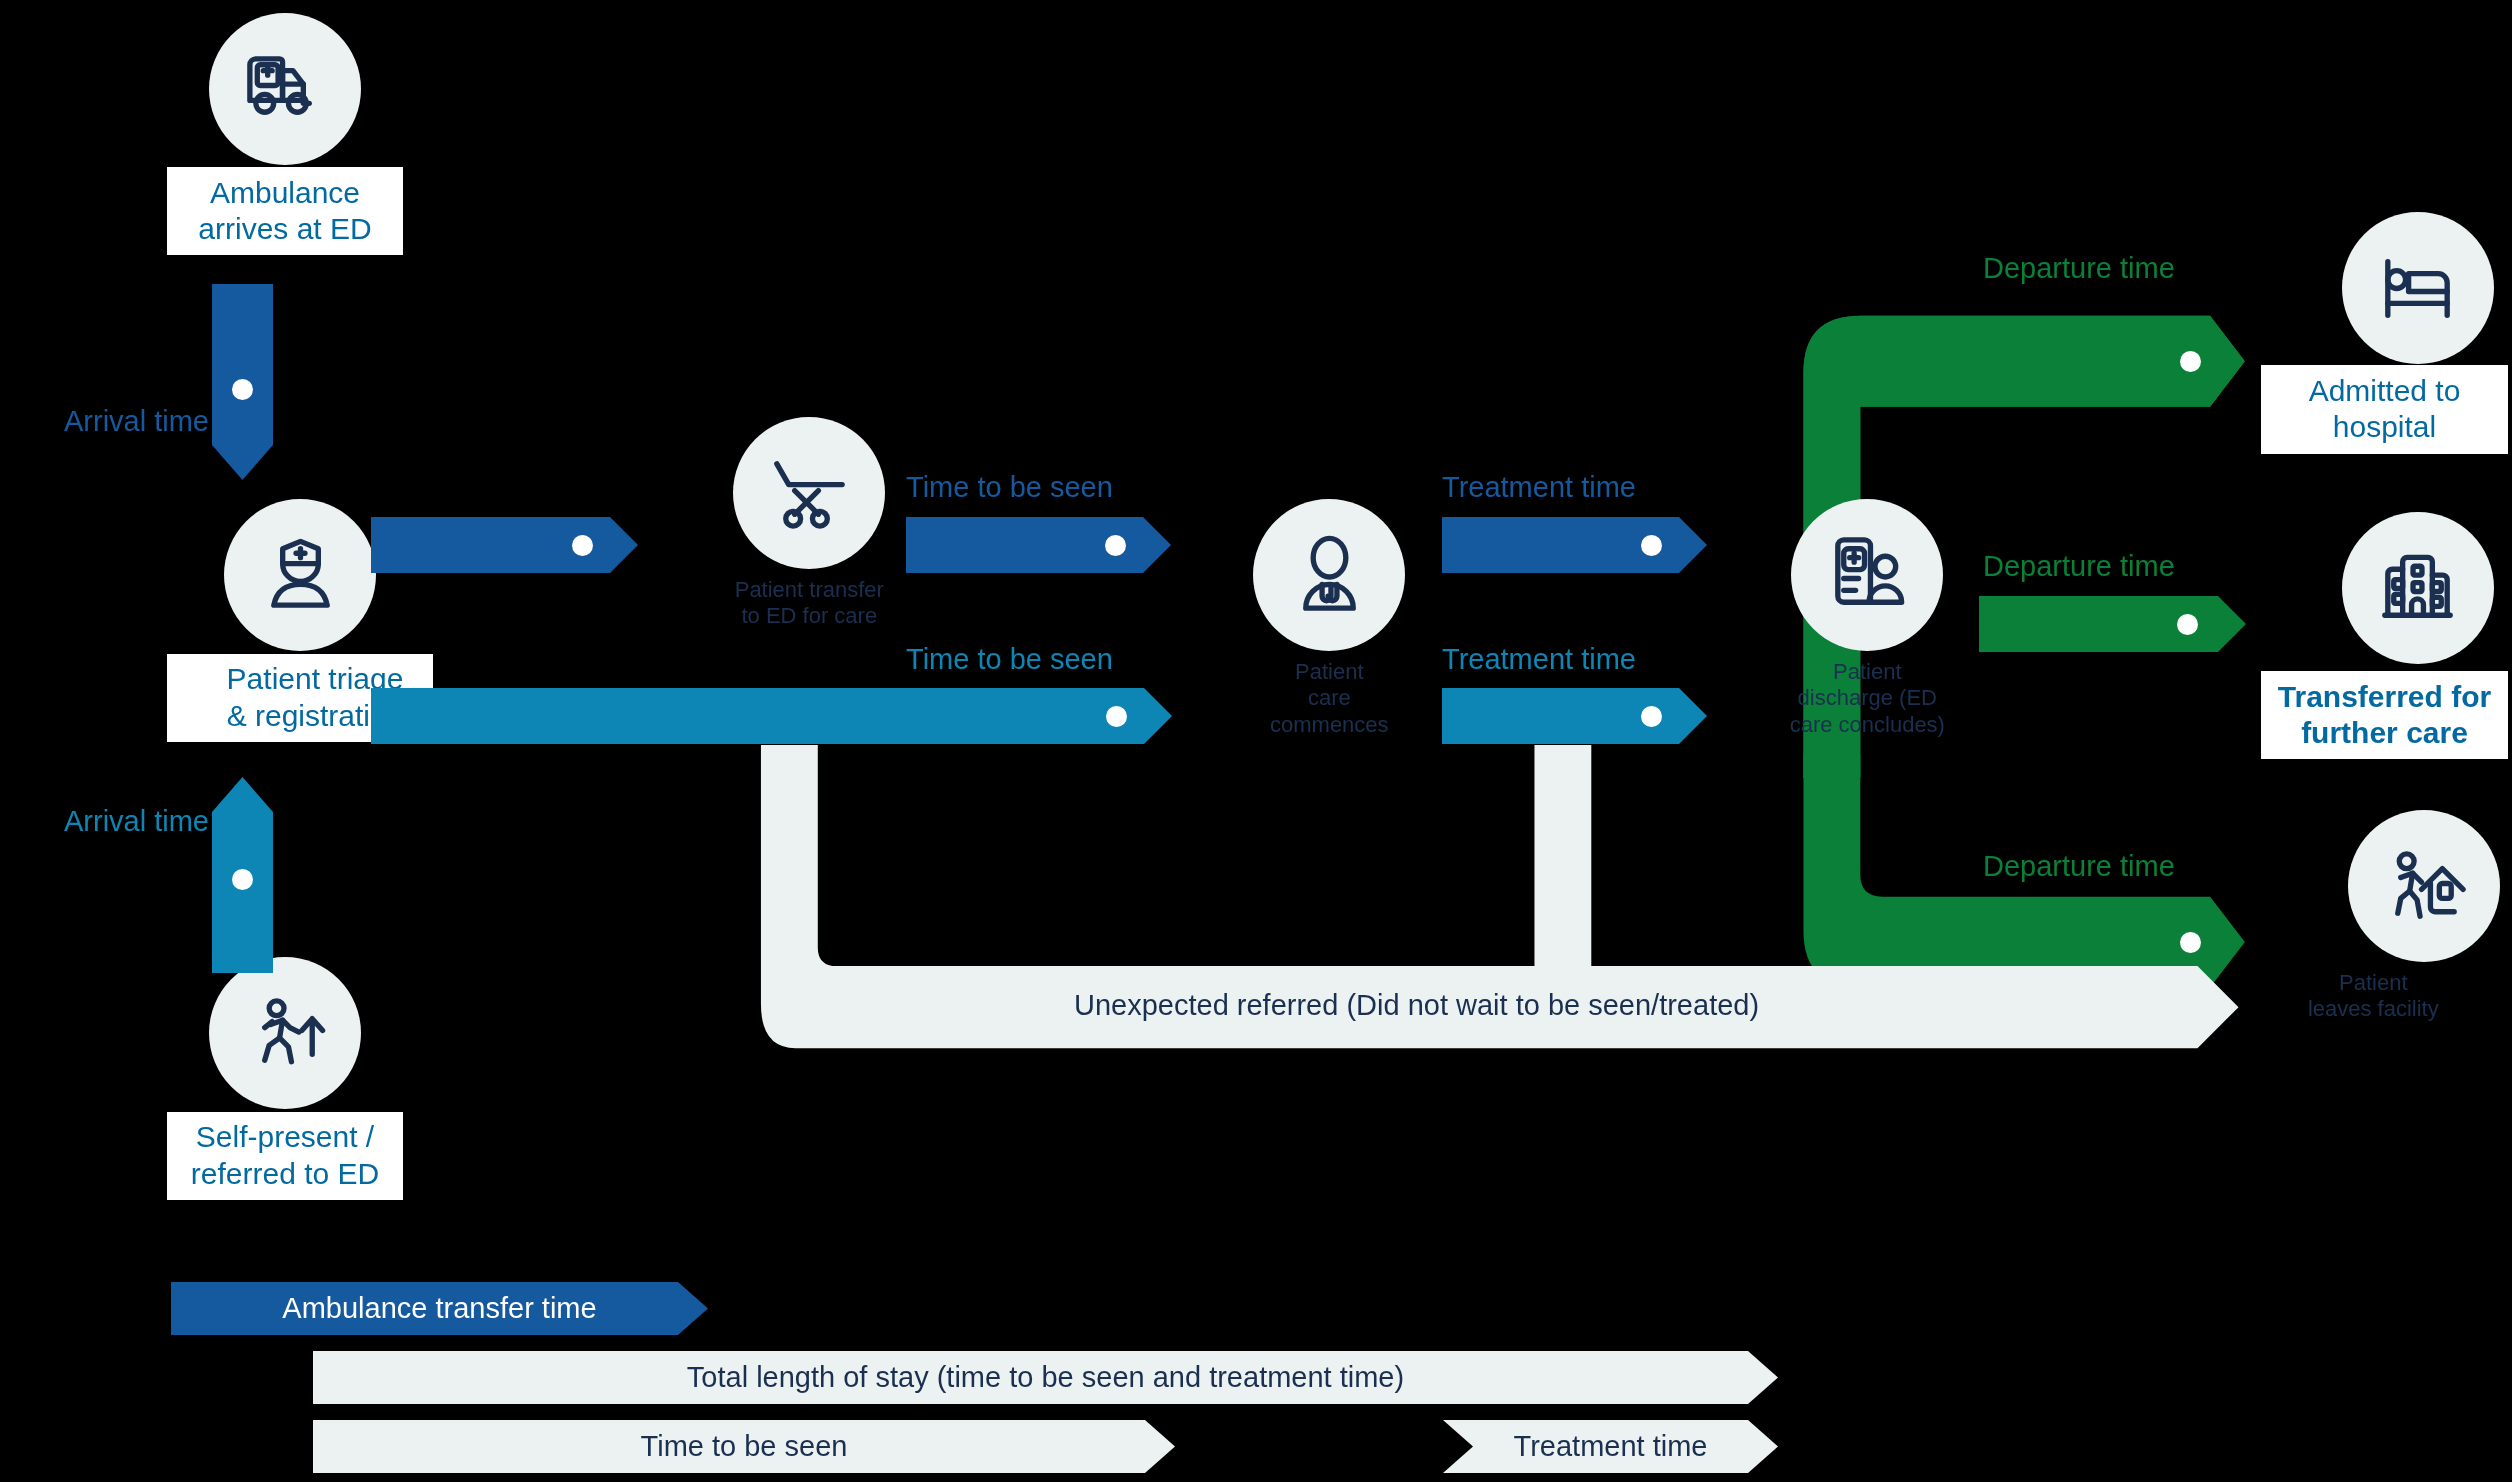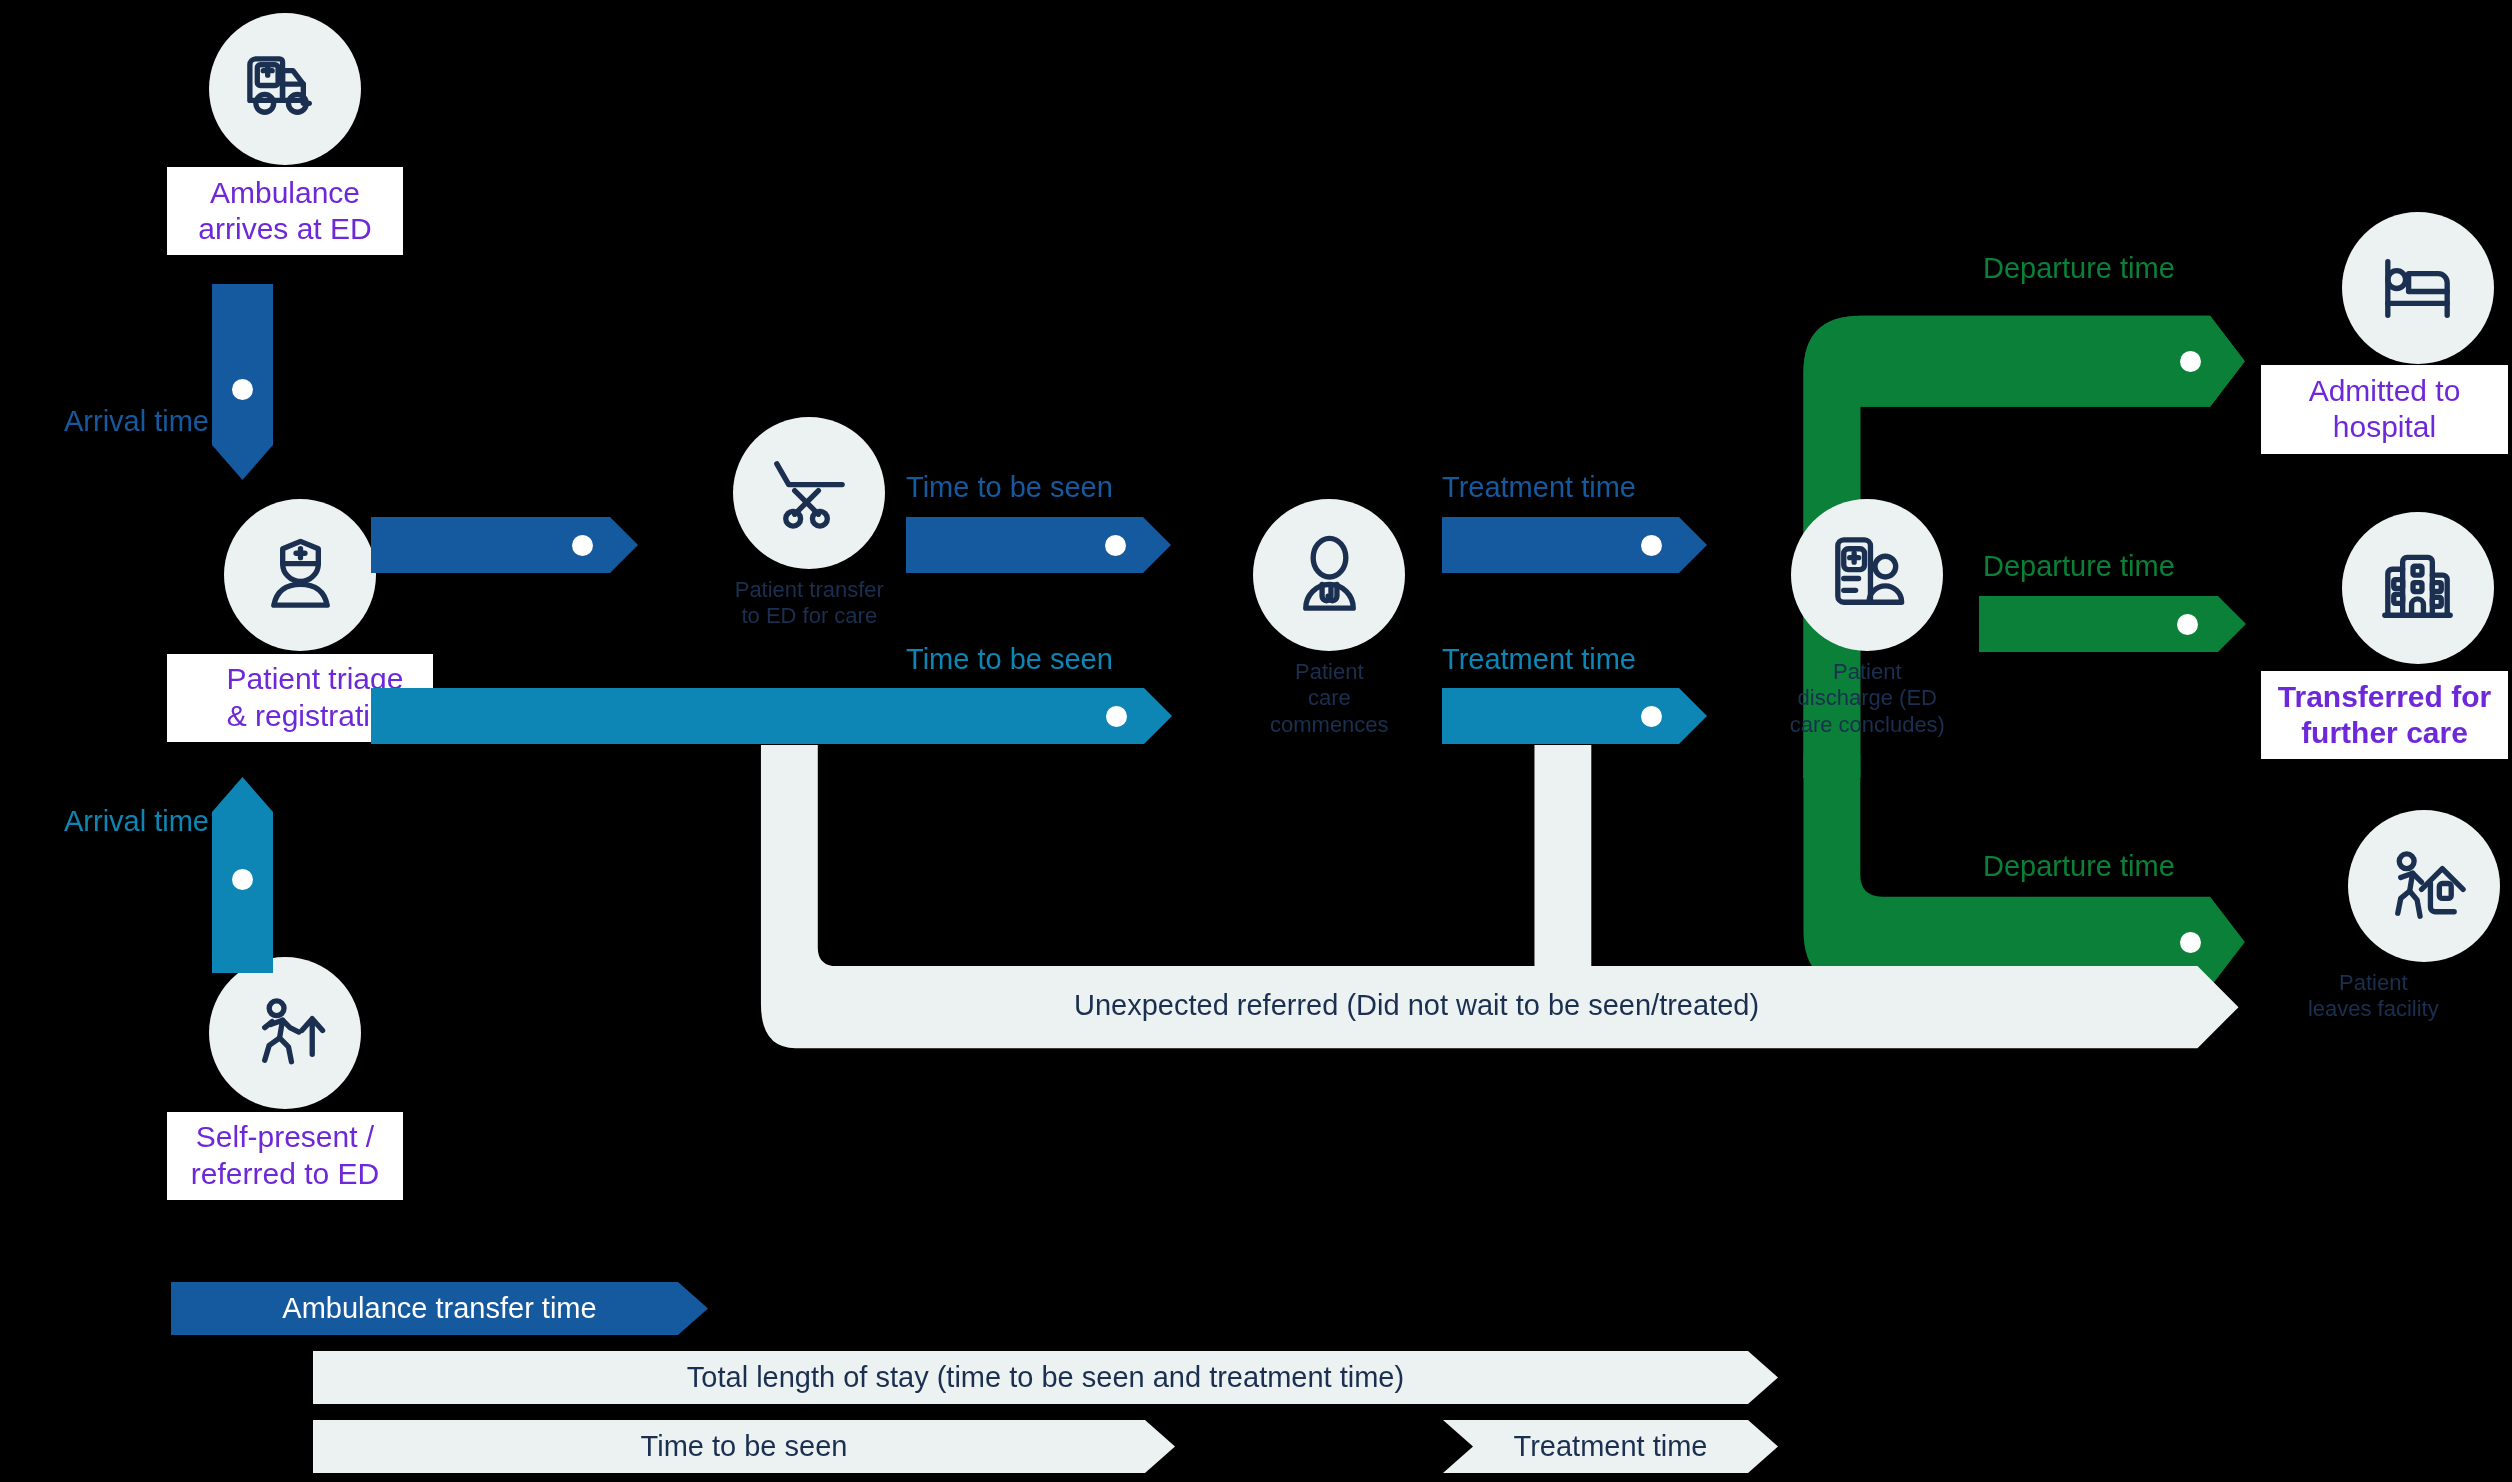--- a/index.html
+++ b/index.html
@@ -6,21 +6,21 @@
   body{font-family:"Liberation Sans",sans-serif;}
   #stage{position:relative;width:2512px;height:1482px;background:#000;overflow:hidden;}
 
   
   .node{position:absolute;display:flex;flex-direction:column;align-items:center;}
   .circ{width:152px;height:152px;border-radius:50%;background:#ECF2F2;
         display:flex;align-items:center;justify-content:center;}
   .circ svg{width:95px;height:95px;display:block;}
 
   
-  .lbl{background:#fff;color:#6d28d9;font-size:30px;line-height:1.22;
+  .lbl{background:#fff;color:#0369a1;font-size:30px;line-height:1.22;
        text-align:center;padding:7.6px 14px;white-space:pre-line;font-weight:400;}
   .lbl-plain{background:transparent;color:#1B3050;font-size:22px;line-height:1.22;
        text-align:center;padding:6.3px 3.8px;white-space:pre-line;}
 
   
   .alabel{position:absolute;font-size:29px;line-height:1.18;white-space:pre-line;text-align:left;}
   .c-navy{color:#15599E;} .c-teal{color:#0E86B5;} .c-green{color:#0A8038;}
 
   
   .harrow{position:absolute;display:flex;align-items:center;justify-content:center;}

